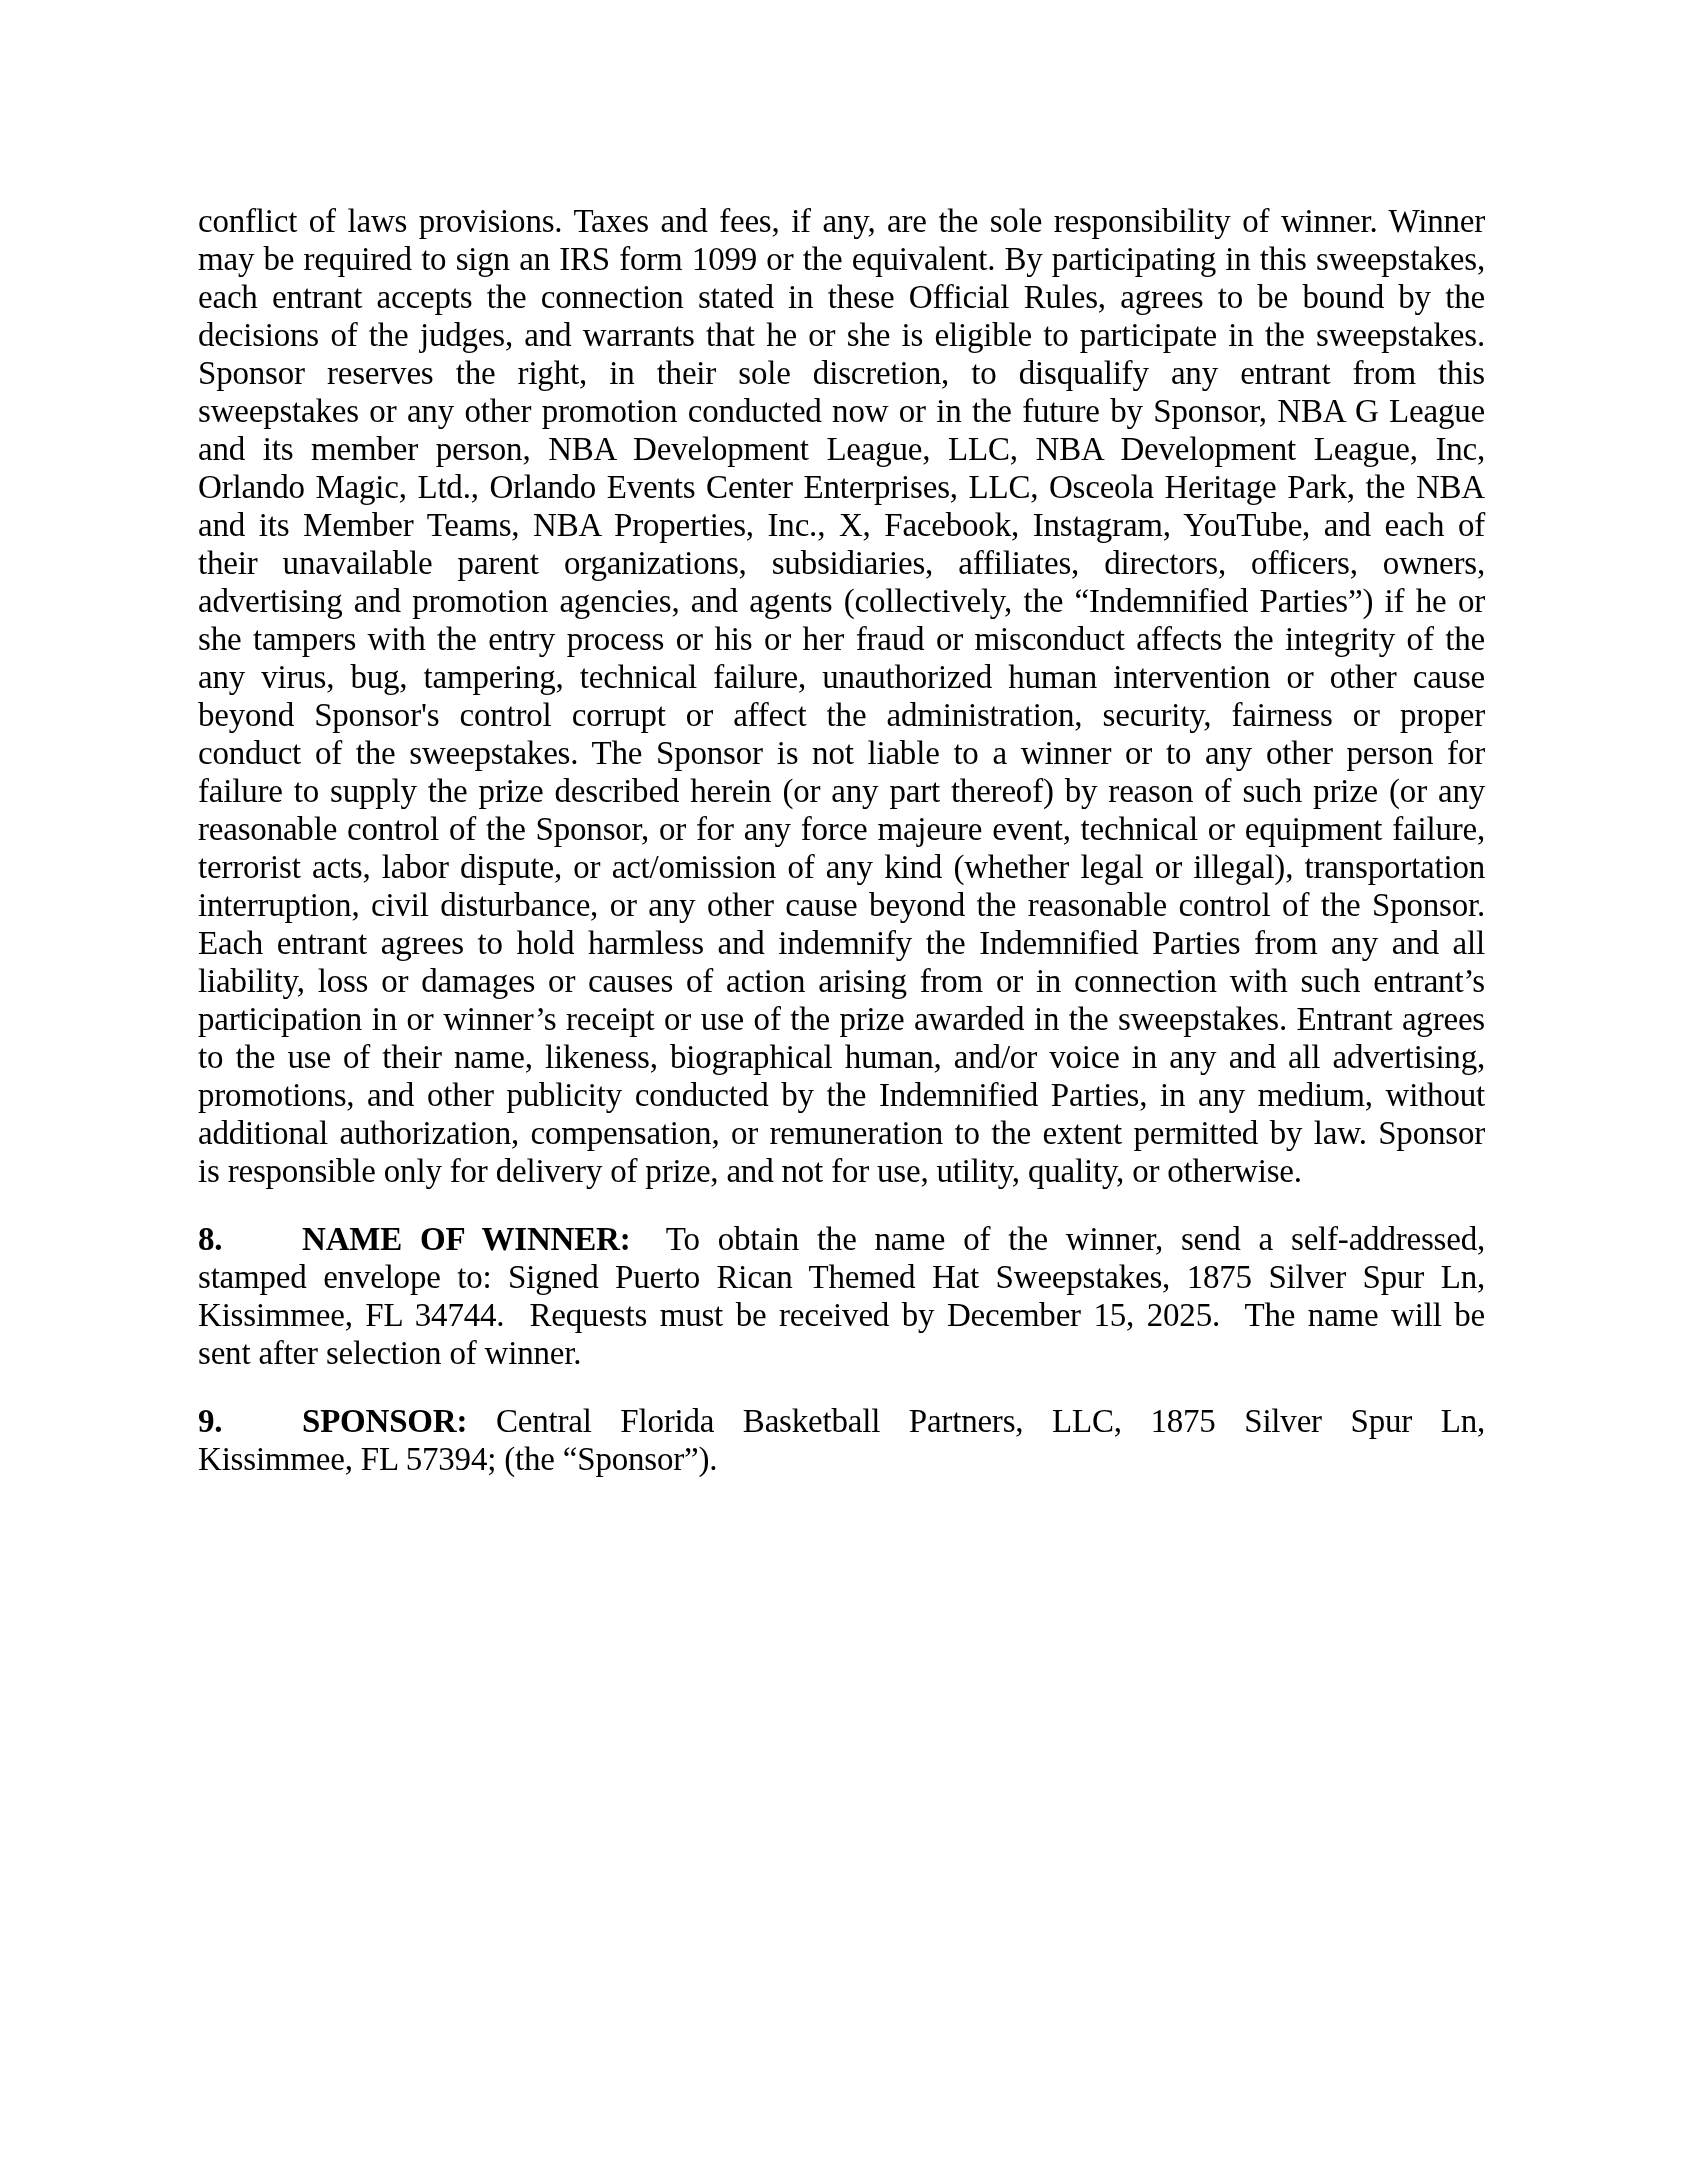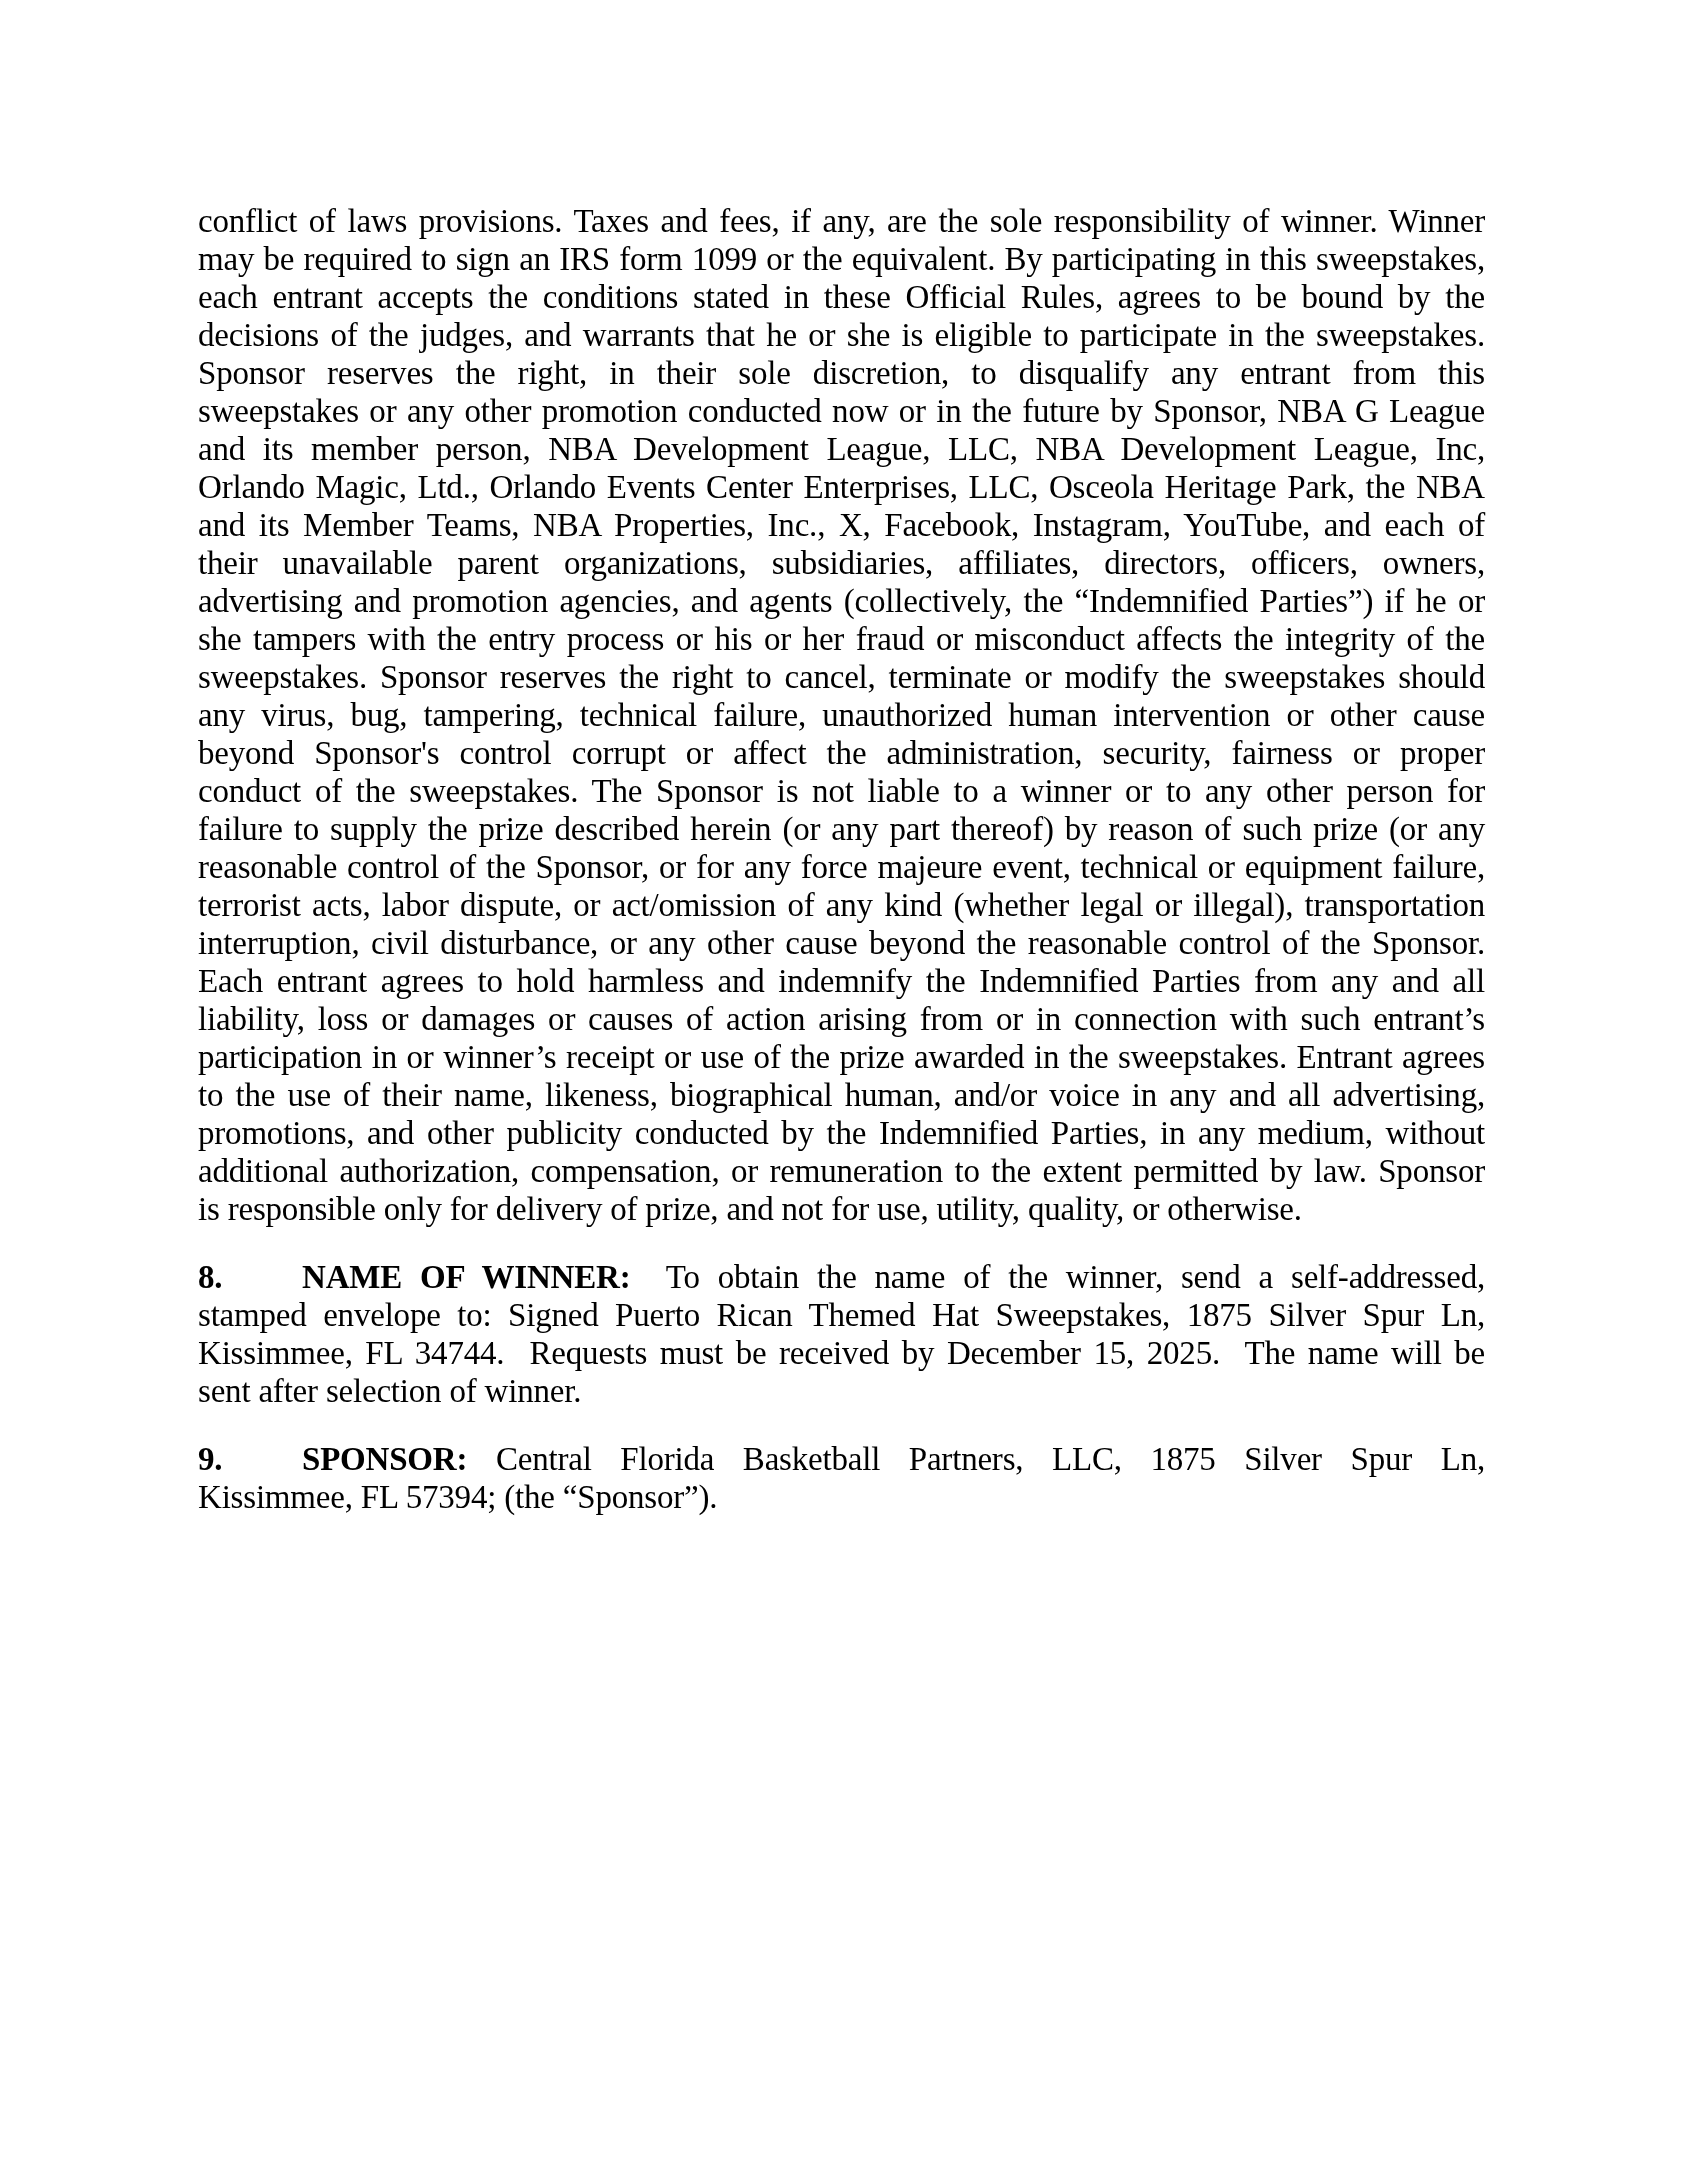--- a/index.html
+++ b/index.html
@@ -37,31 +37,30 @@
   .head { font-weight: bold; }
 </style>
 </head>
 <body>
 
 <div class="page">
   <div class="doc" id="doc">
       <div class="paragraph">
         <div class="line">conflict of laws provisions. Taxes and fees, if any, are the sole responsibility of winner. Winner</div>
         <div class="line">may be required to sign an IRS form 1099 or the equivalent. By participating in this sweepstakes,</div>
-        <div class="line">each entrant accepts the conditions stated in these Official Rules, agrees to be bound by the</div>
+        <div class="line">each entrant accepts the connection stated in these Official Rules, agrees to be bound by the</div>
         <div class="line">decisions of the judges, and warrants that he or she is eligible to participate in the sweepstakes.</div>
         <div class="line">Sponsor reserves the right, in their sole discretion, to disqualify any entrant from this</div>
         <div class="line">sweepstakes or any other promotion conducted now or in the future by Sponsor, NBA G League</div>
         <div class="line">and its member person, NBA Development League, LLC, NBA Development League, Inc,</div>
         <div class="line">Orlando Magic, Ltd., Orlando Events Center Enterprises, LLC, Osceola Heritage Park, the NBA</div>
         <div class="line">and its Member Teams, NBA Properties, Inc., X, Facebook, Instagram, YouTube, and each of</div>
         <div class="line">their unavailable parent organizations, subsidiaries, affiliates, directors, officers, owners,</div>
         <div class="line">advertising and promotion agencies, and agents (collectively, the “Indemnified Parties”) if he or</div>
         <div class="line">she tampers with the entry process or his or her fraud or misconduct affects the integrity of the</div>
-        <div class="line">sweepstakes. Sponsor reserves the right to cancel, terminate or modify the sweepstakes should</div>
         <div class="line">any virus, bug, tampering, technical failure, unauthorized human intervention or other cause</div>
         <div class="line">beyond Sponsor's control corrupt or affect the administration, security, fairness or proper</div>
         <div class="line">conduct of the sweepstakes. The Sponsor is not liable to a winner or to any other person for</div>
         <div class="line">failure to supply the prize described herein (or any part thereof) by reason of such prize (or any</div>
         <div class="line">reasonable control of the Sponsor, or for any force majeure event, technical or equipment failure,</div>
         <div class="line">terrorist acts, labor dispute, or act/omission of any kind (whether legal or illegal), transportation</div>
         <div class="line">interruption, civil disturbance, or any other cause beyond the reasonable control of the Sponsor.</div>
         <div class="line">Each entrant agrees to hold harmless and indemnify the Indemnified Parties from any and all</div>
         <div class="line">liability, loss or damages or causes of action arising from or in connection with such entrant’s</div>
         <div class="line">participation in or winner’s receipt or use of the prize awarded in the sweepstakes. Entrant agrees</div>

